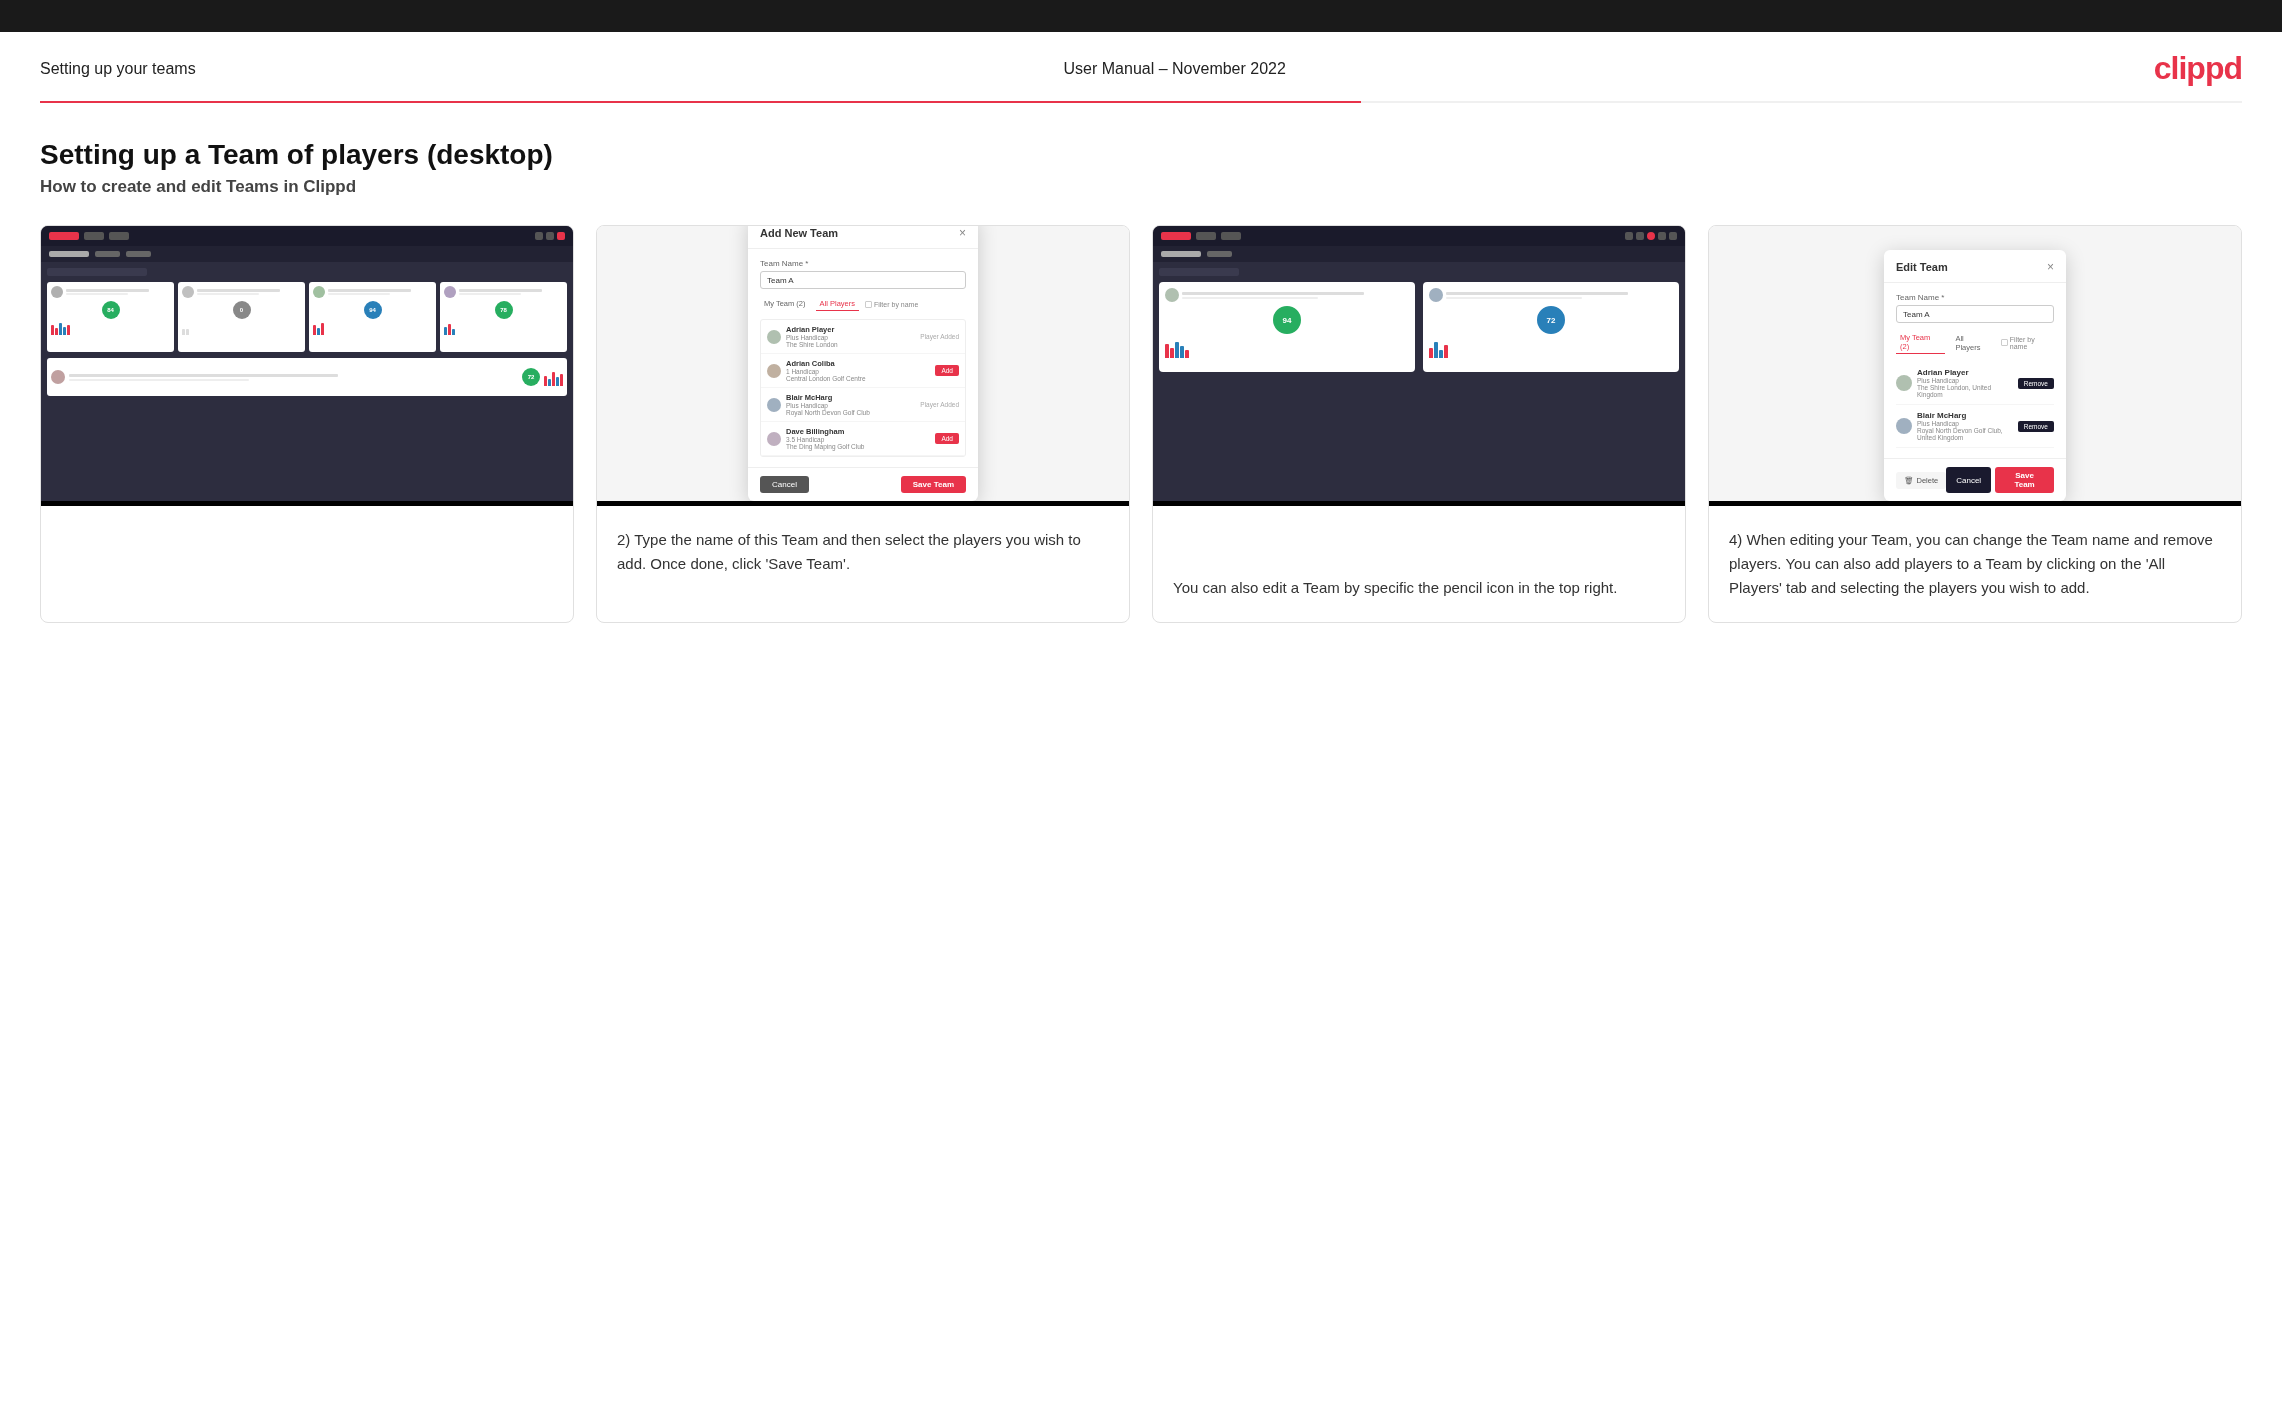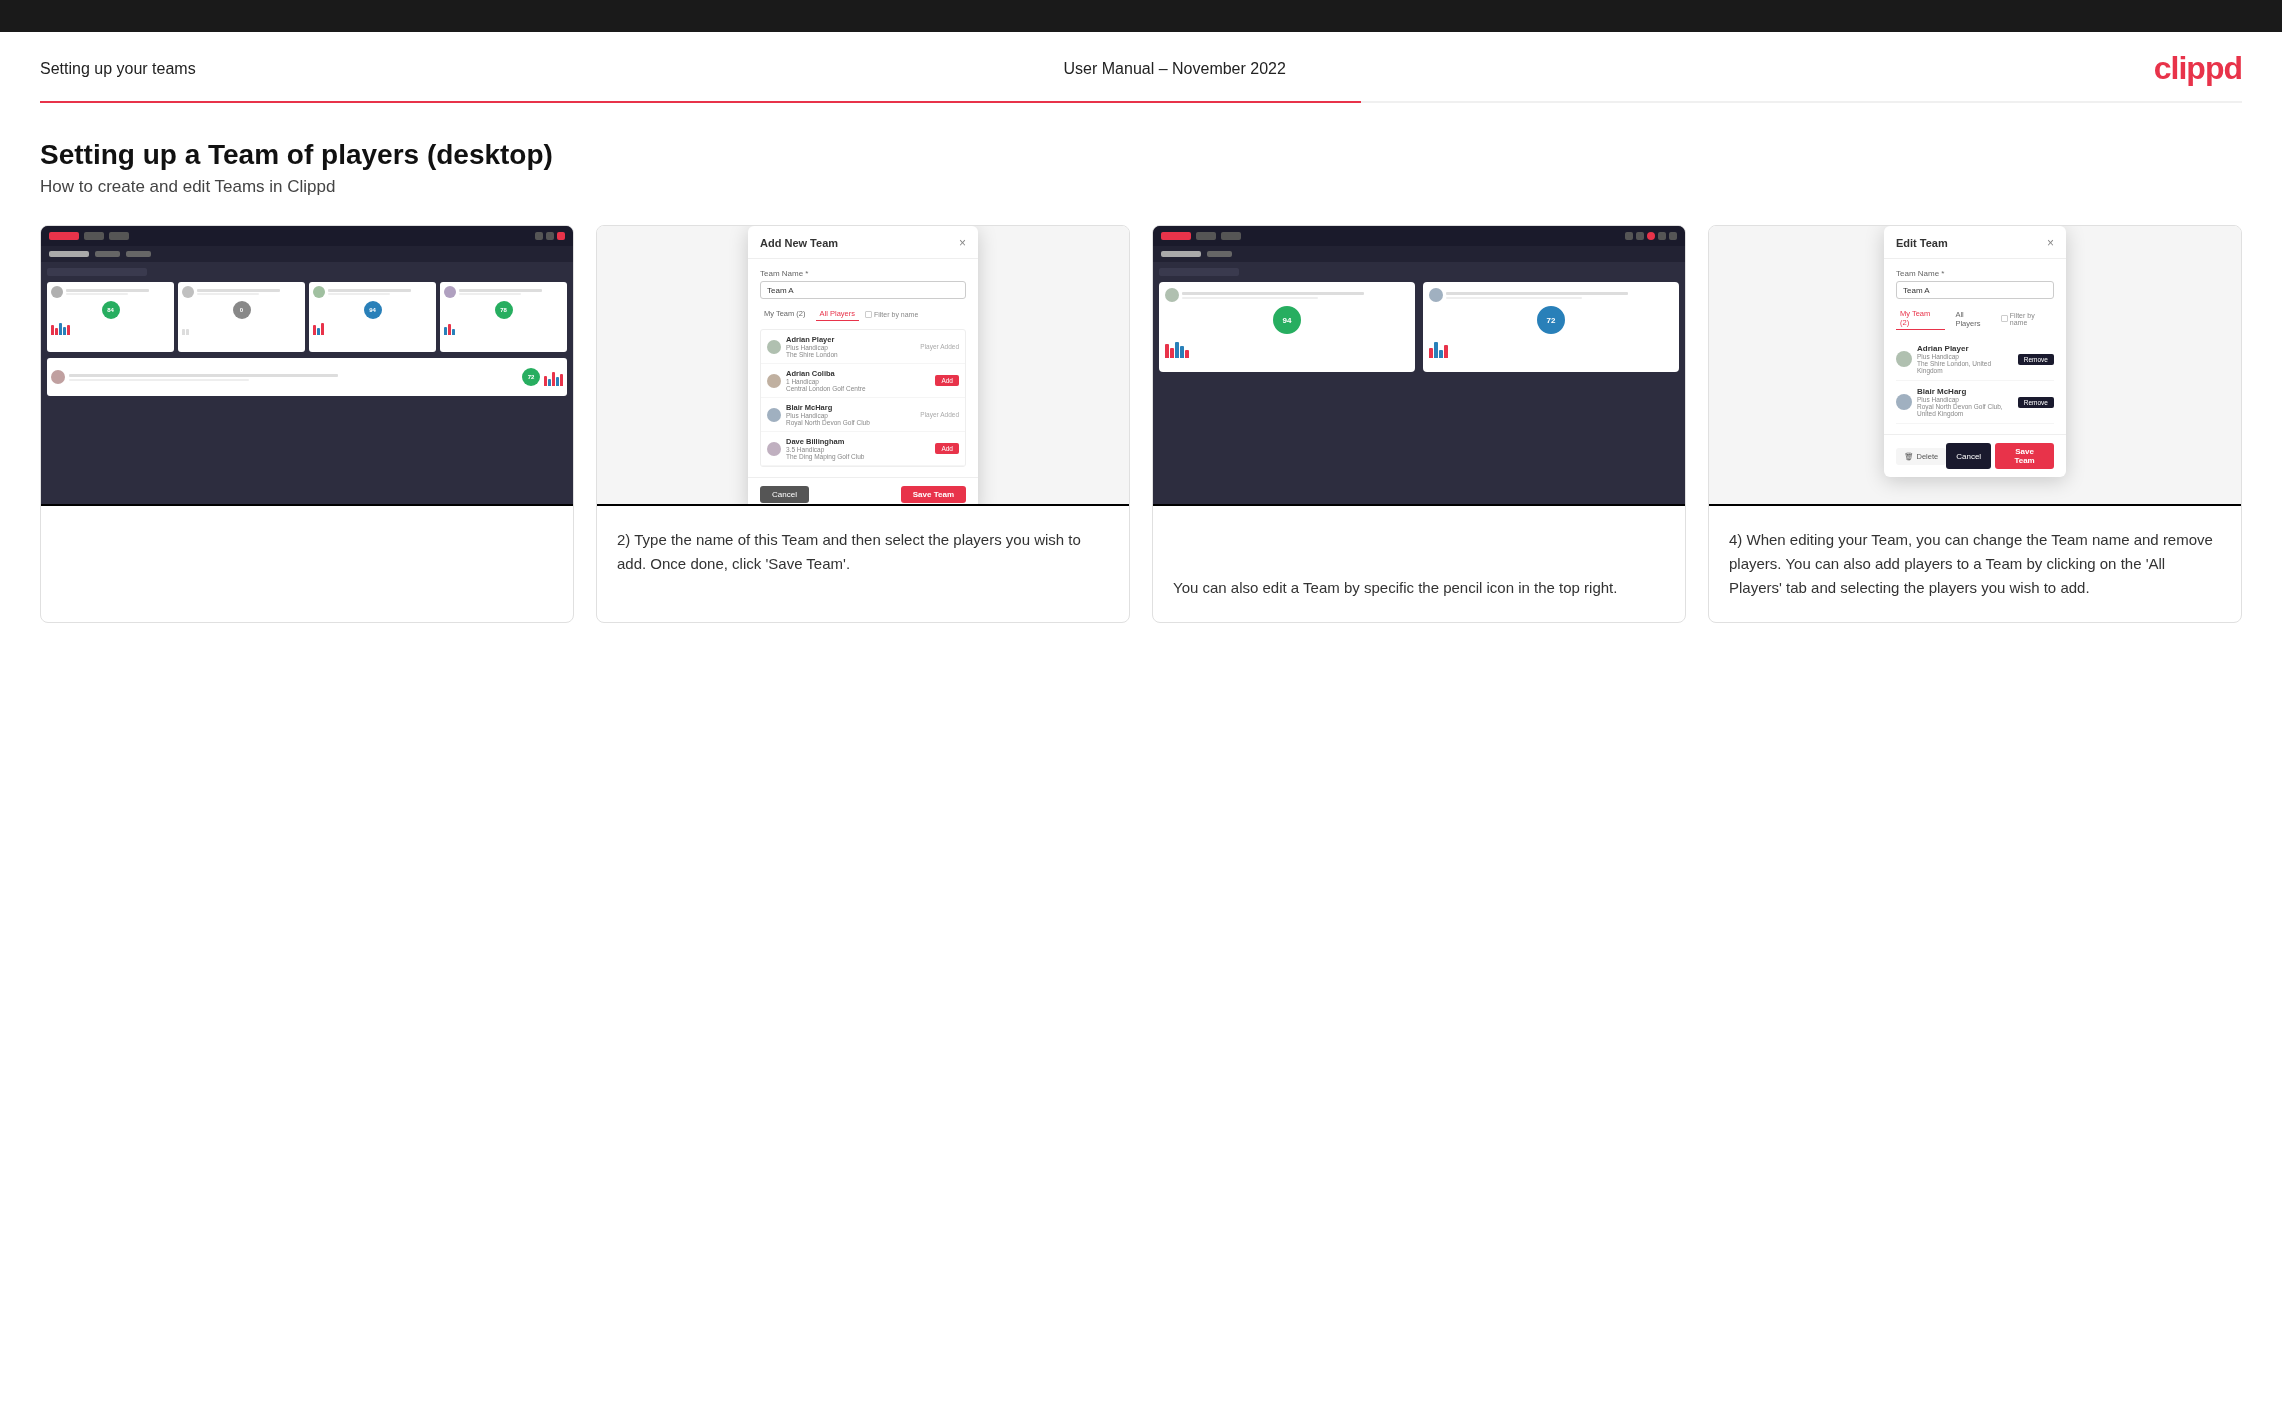--- a/index.html
+++ b/index.html
@@ -44,21 +44,21 @@
     }
     .page-title {
       font-size: 28px;
       font-weight: 700;
       color: #111;
       margin-bottom: 6px;
     }
     .page-subtitle {
       font-size: 17px;
       color: #444;
-      font-weight: 400;
+      font-weight: 700;
     }
 
     
     .cards-container {
       display: flex;
       gap: 22px;
       padding: 0 40px 40px 40px;
     }
 
     
@@ -71,23 +71,23 @@
       flex-direction: column;
       background: #fff;
     }
 
     .card-screenshot {
       background: #f5f5f5;
       height: 280px;
       position: relative;
       overflow: hidden;
       display: flex;
-      align-items: flex-start;
+      align-items: flex-end;
       justify-content: center;
-      border-bottom: 2px solid #000000;
+      border-bottom: 5px solid #000000;
     }
 
     .card-text {
       padding: 22px 20px 22px 20px;
       font-size: 15px;
       color: #333;
       line-height: 1.6;
       flex: 1;
     }
 

